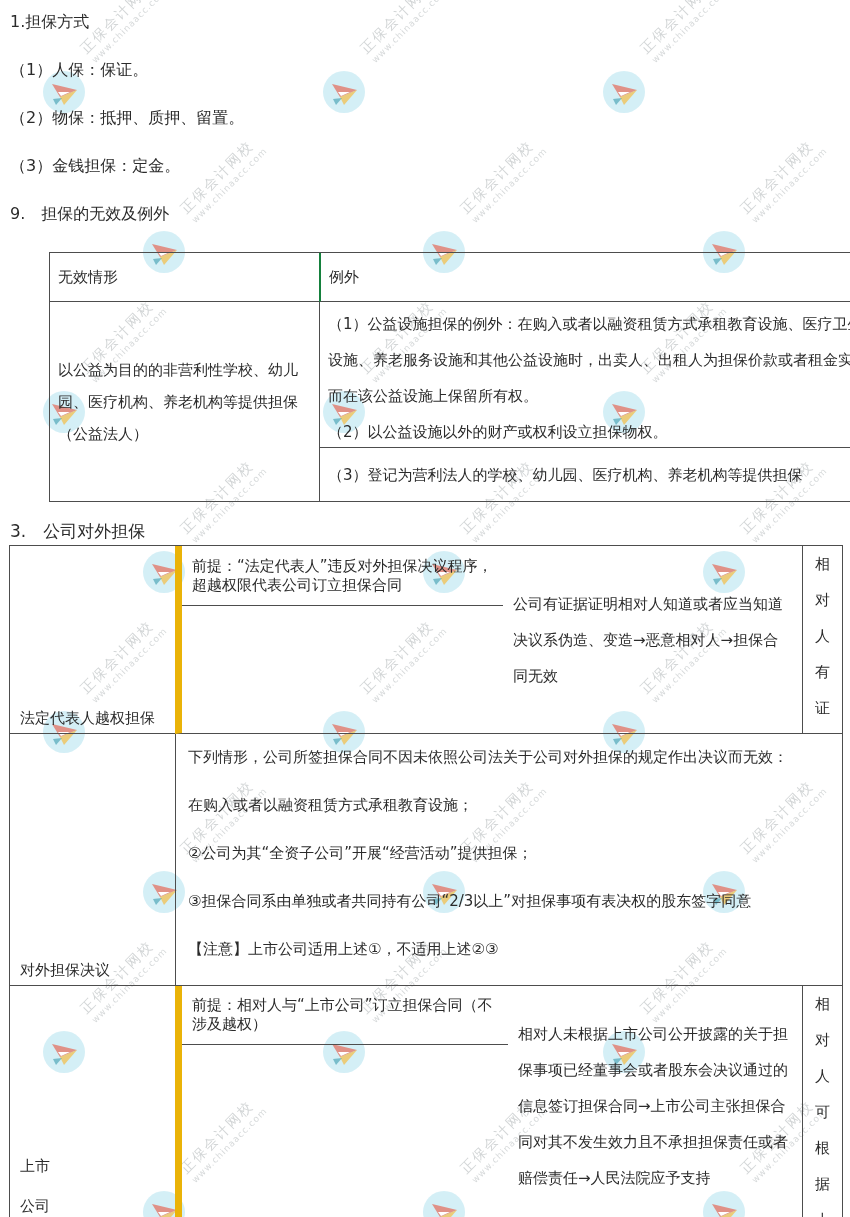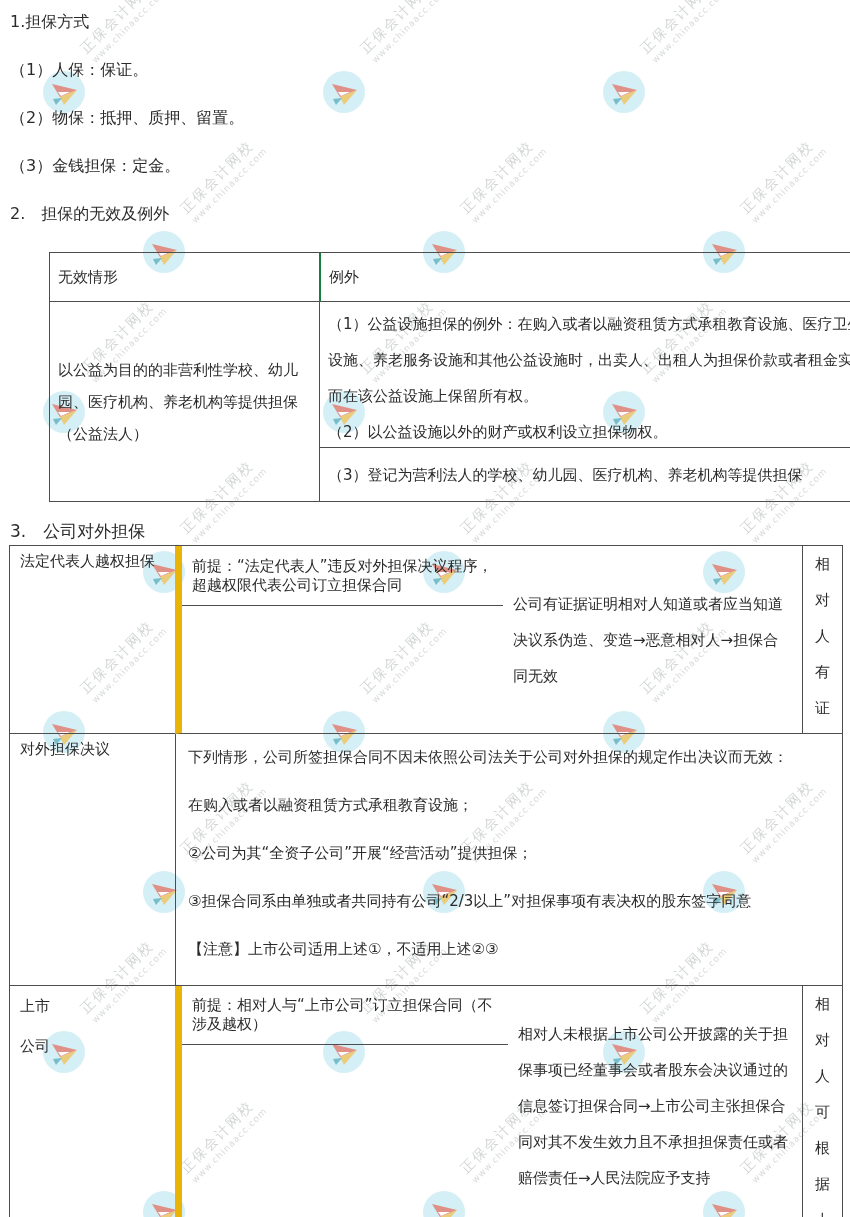--- a/index.html
+++ b/index.html
@@ -33,21 +33,21 @@
   
   .t1{display:grid;grid-template-columns:269px 1fr;grid-template-rows:49px 199px;margin-left:40px;}
   .t1-th{display:flex;align-items:center;padding:0 8px;border-bottom:1px solid #4d4d4d;}
   .t1-th2{border-left:2px solid #15803d;}
   .t1-left{display:flex;align-items:center;padding:0 8px;line-height:32px;}
   .t1-rcol{display:flex;flex-direction:column;border-left:1px solid #4d4d4d;}
   .t1-s1{height:146px;border-bottom:1px solid #4d4d4d;padding:4px 10px 0 8px;line-height:36px;overflow:hidden;}
   .t1-s2{flex:1;display:flex;align-items:center;padding:0 8px;line-height:20px;}
   
   .t2{display:grid;grid-template-columns:165px 1fr;grid-template-rows:188px 252px 240px;}
-  .t2-label{display:flex;align-items:flex-start;padding:0 6px 0 10px;border-bottom:1px solid #4d4d4d;line-height:30px;}
+  .t2-label{display:flex;align-items:flex-end;padding:0 6px 0 10px;border-bottom:1px solid #4d4d4d;line-height:30px;}
   .t2-label.last{border-bottom:none;}
   .t2-label.two-line{line-height:40px;}
   .t2-label .lab-inner{display:block;}
   .t2-rblock{display:flex;flex-direction:row;border-left:7px solid #eab308;border-bottom:1px solid #4d4d4d;}
   .t2-rblock.last{border-bottom:none;}
   .t2-premise{display:flex;align-items:center;padding:0 10px;border-bottom:1px solid #4d4d4d;}
   .t2-premise.h60{height:60px;}
   .t2-premise.h59{height:59px;}
   .t2-split{flex:1;display:flex;min-height:0;}
   .t2-sl{display:flex;flex-direction:column;justify-content:center;border-right:1px solid #4d4d4d;padding:0 10px;line-height:36px;overflow:hidden;}
@@ -376,21 +376,21 @@
         </div>
       </div>
     </div>
 
   <div class="content">
 
     <p class="intro-line">1.担保方式</p>
     <p class="intro-line">（1）人保：保证。</p>
     <p class="intro-line">（2）物保：抵押、质押、留置。</p>
     <p class="intro-line">（3）金钱担保：定金。</p>
-    <p class="intro-line">2.　担保的无效及例外</p>
+    <p class="intro-line">9.　担保的无效及例外</p>
 
     <div class="doc-table t1">
       <div class="t1-th">无效情形</div>
       <div class="t1-th t1-th2">例外</div>
       <div class="t1-left">
         <p class="cellp">以公益为目的的非营利性学校、幼儿园、医疗机构、养老机构等提供担保（公益法人）</p>
       </div>
       <div class="t1-rcol">
         <div class="t1-s1">
           <p class="cellp">（1）公益设施担保的例外：在购入或者以融资租赁方式承租教育设施、医疗卫生设施、养老服务设施和其他公益设施时，出卖人、出租人为担保价款或者租金实现而在该公益设施上保留所有权。</p>

